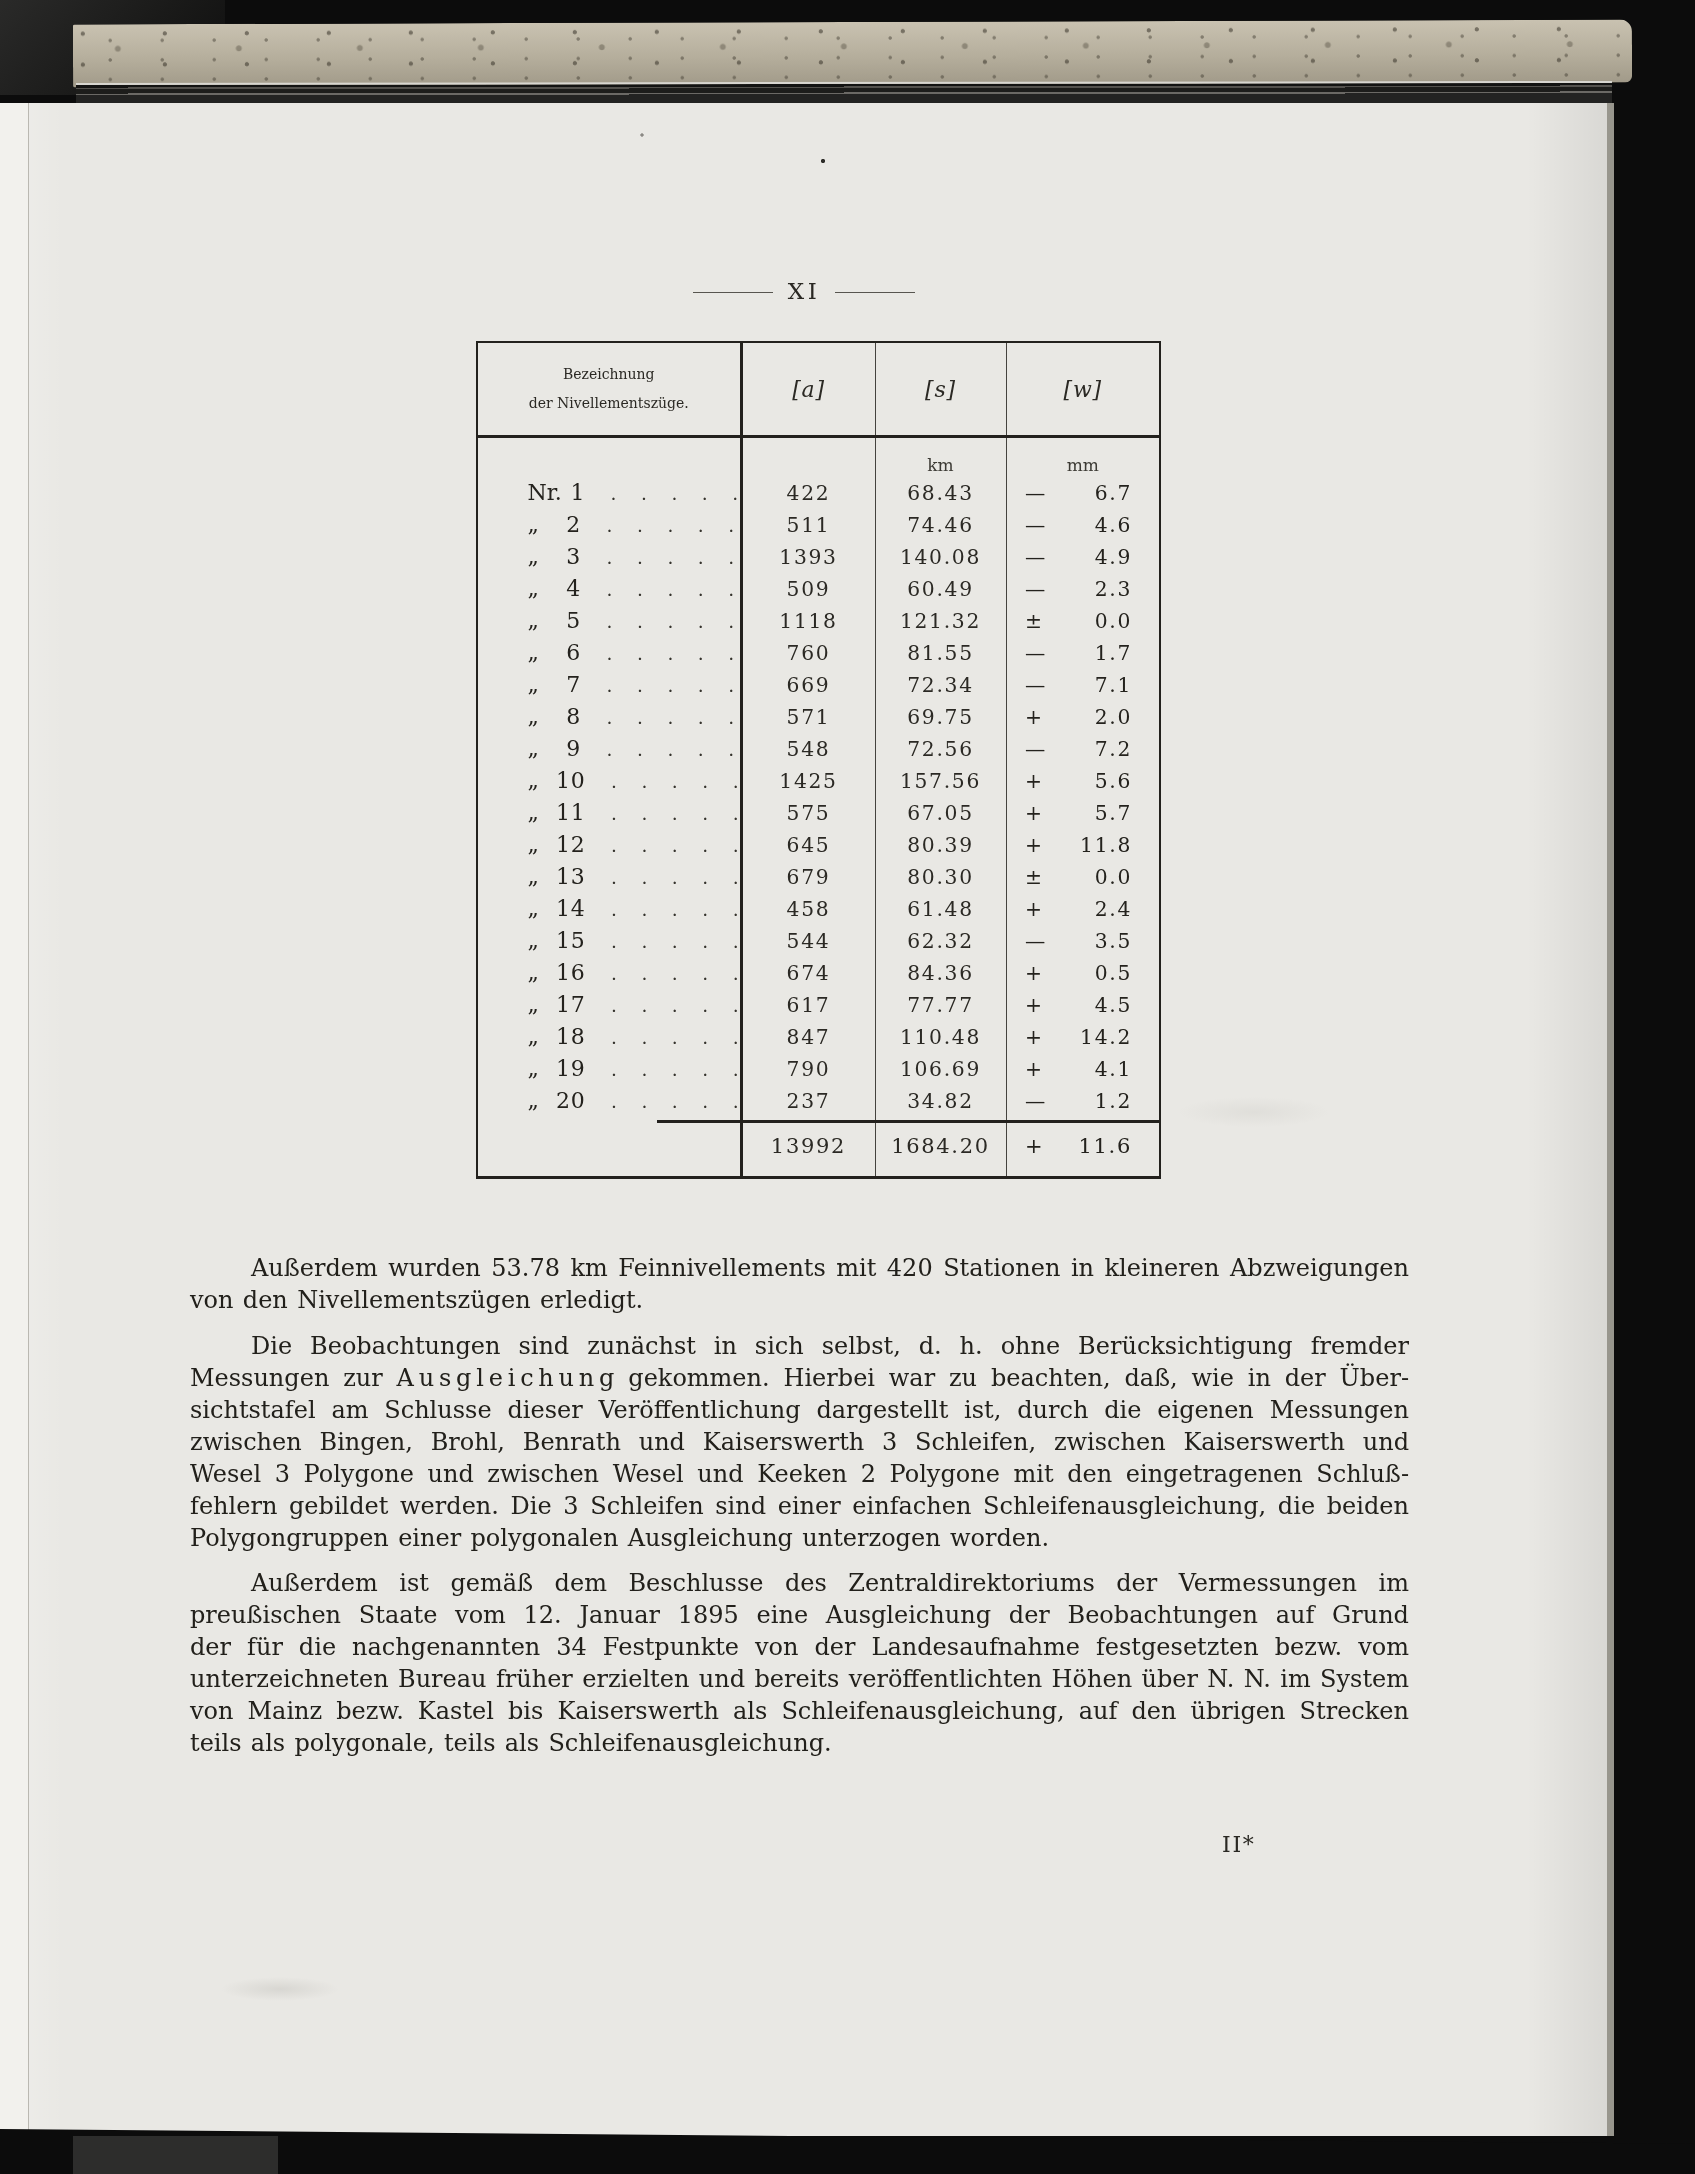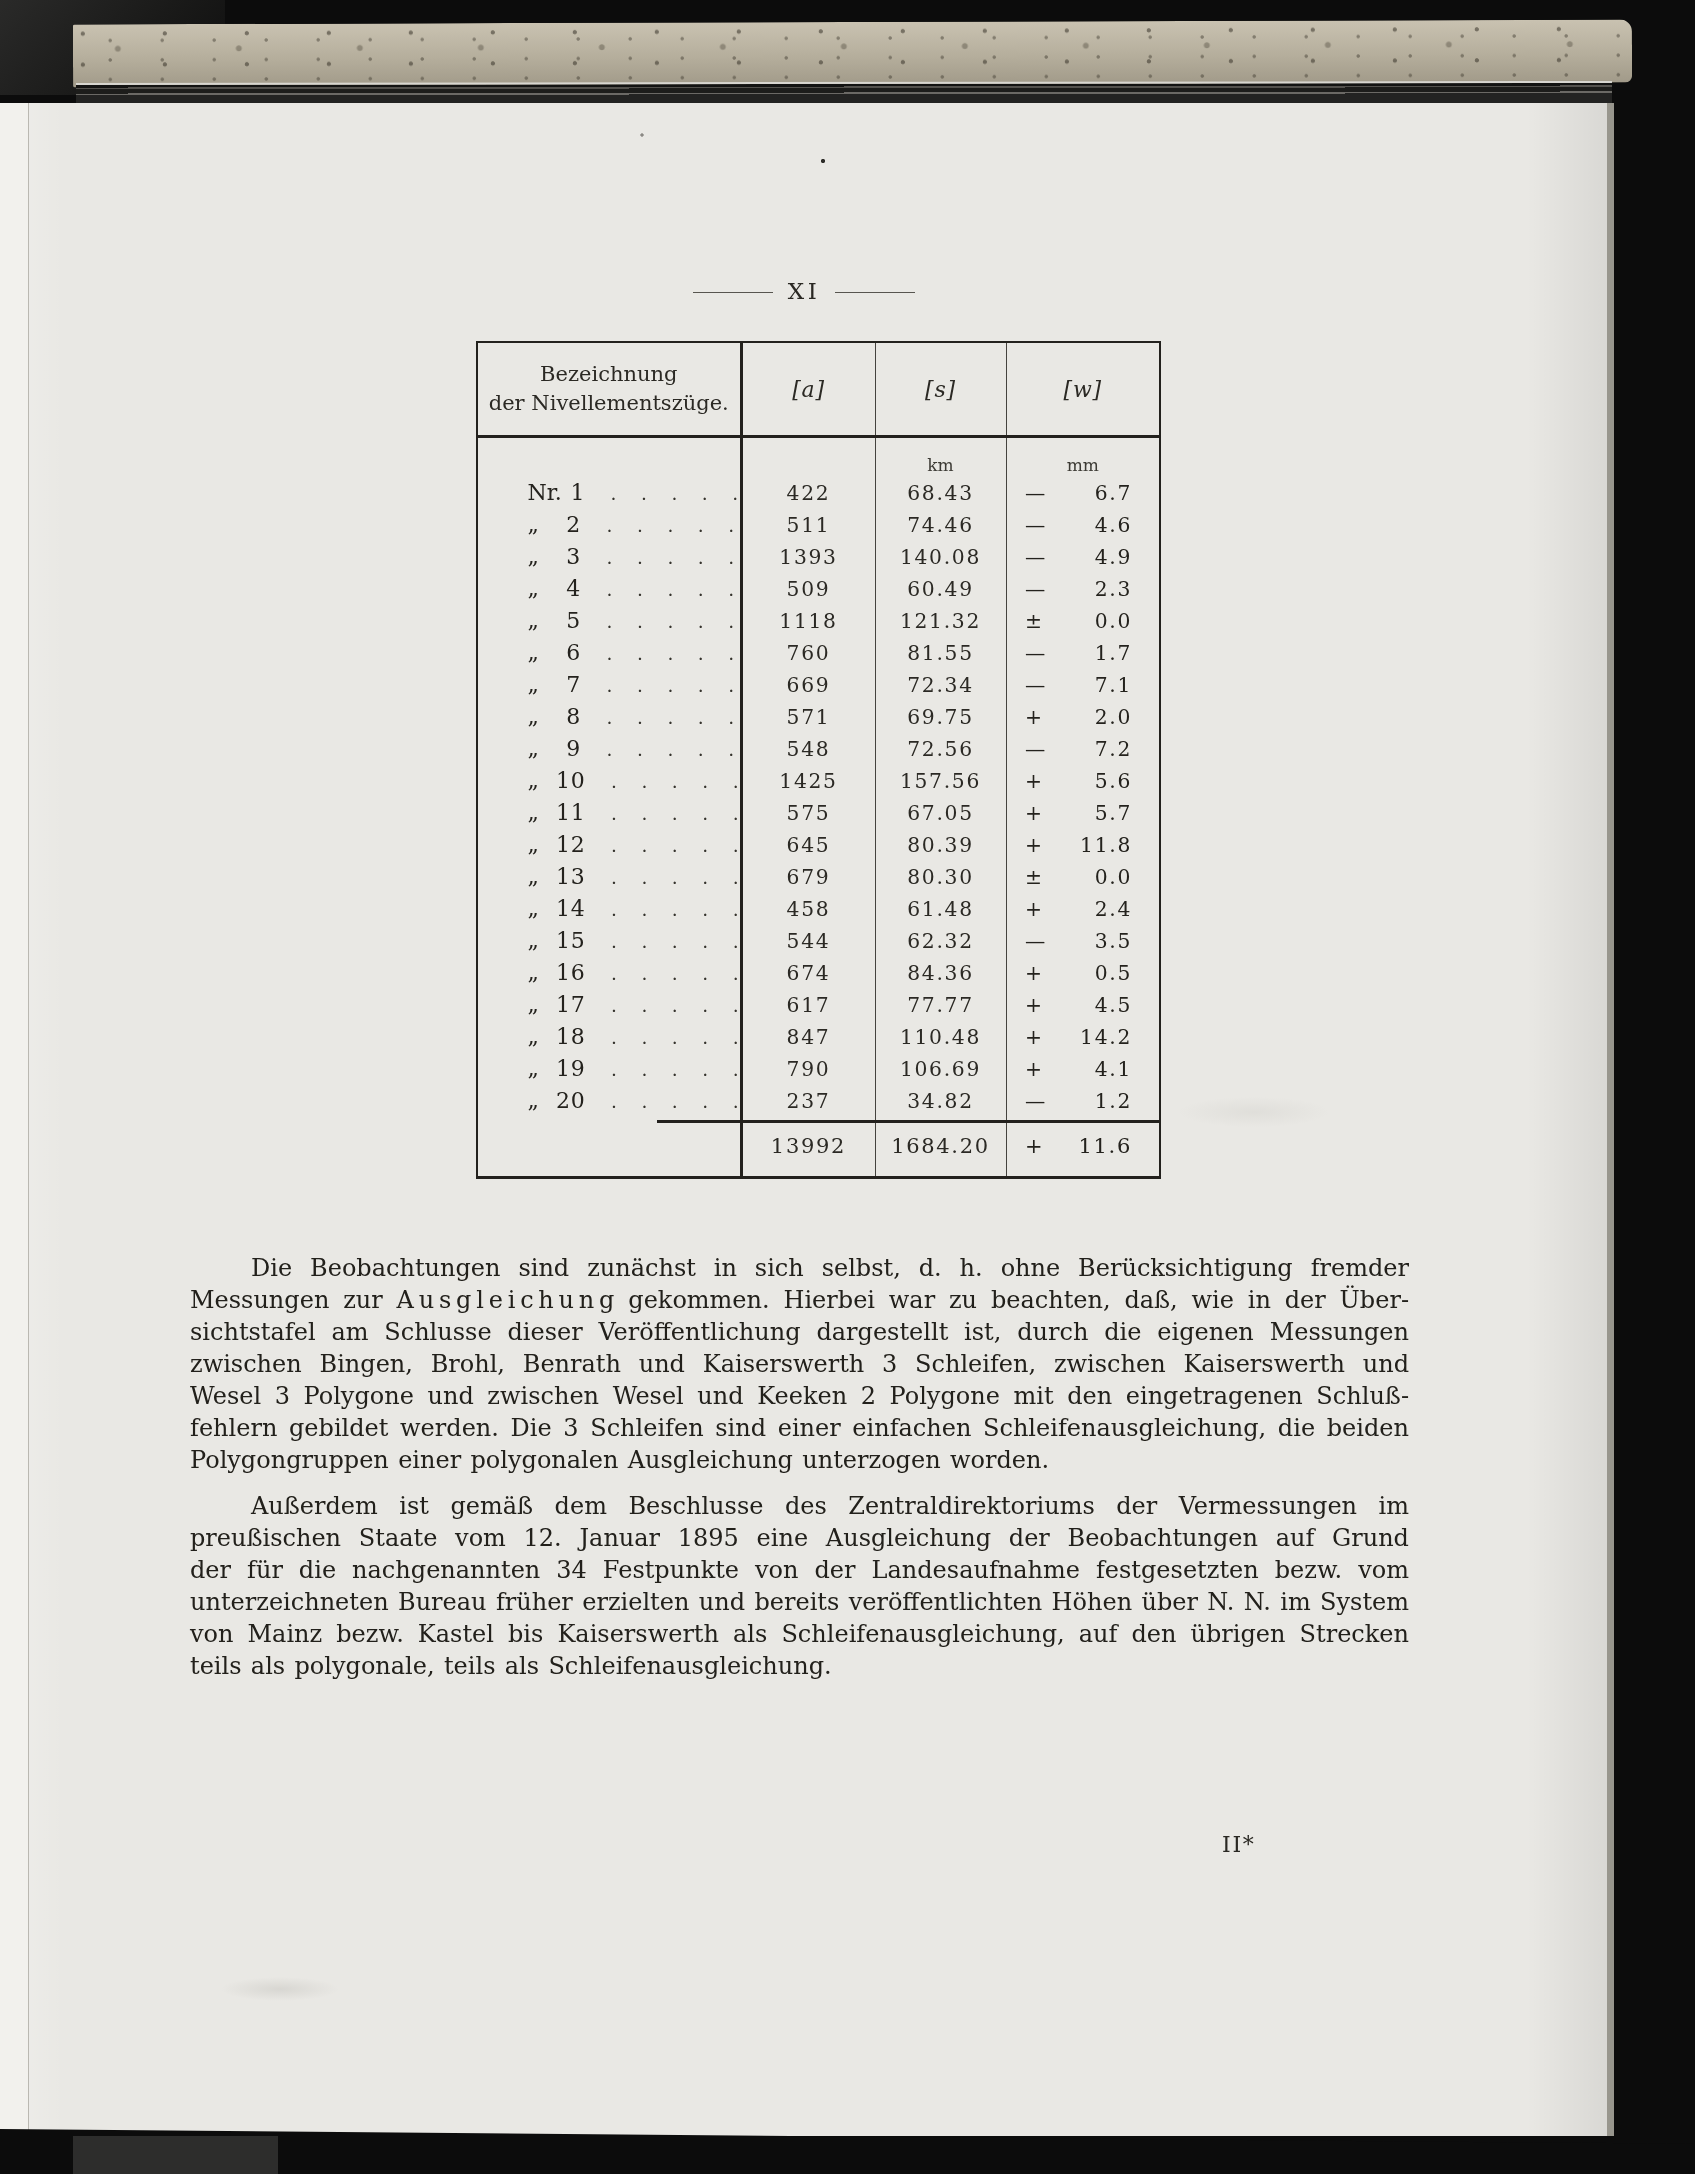--- a/index.html
+++ b/index.html
@@ -41,21 +41,21 @@
     justify-content:space-between;align-items:center;}
   .folio-dash{width:80px;border-top:1.7px solid #57554f;height:0;margin-top:3.4px;}
   .folio-num{font-size:23px;letter-spacing:3.4px;color:#2a2823;}
 
   
   .tablewrap{position:absolute;left:476px;top:238px;width:683px;}
   table.niv{border-collapse:collapse;table-layout:fixed;width:683px;border:2.5px solid #23211d;}
   table.niv td,table.niv th{padding:0;font-weight:normal;}
   .vb-heavy{border-right:3.4px solid #23211d;}
   .vb-light{border-right:0.8px solid #45433e;}
-  thead th{height:92px;border-bottom:3.4px solid #23211d;font-size:21px;color:#2b2924;
+  thead th{height:92px;border-bottom:3.4px solid #23211d;font-size:14px;color:#2b2924;
     text-align:center;vertical-align:middle;line-height:29px;}
   th.bracket{font-style:italic;font-size:22px;letter-spacing:0.8px;}
   tr.units td{height:37px;font-size:17px;color:#3c3a34;text-align:center;vertical-align:bottom;padding-bottom:1.7px;}
   tr.datarow td{height:32px;font-size:20.3px;vertical-align:middle;}
   .rowlab{display:flex;align-items:baseline;padding-left:25.4px;font-size:22px;}
   .rl-prefix{width:44px;text-align:left;margin-left:24px;}
   .rl-num{width:36px;text-align:right;letter-spacing:0.8px;}
   .rl-dots{margin-left:25.4px;letter-spacing:9.3px;font-size:18.6px;color:#34322c;white-space:nowrap;overflow:hidden;}
   td.num{text-align:center;letter-spacing:1.7px;color:#2b2924;}
   .wcell{display:flex;align-items:baseline;}
@@ -470,20 +470,24 @@
               </div>
             </td>
           </tr>
         </tbody>
       </table>
       <div class="total-rule"></div>
     </div>
 
     <div class="paragraphs">
         <div class="paragraph">
+          <div class="pline firstline">Außerdem wurden 53.78 km Feinnivellements mit 420 Stationen in kleineren Abzweigungen</div>
+          <div class="pline lastline">von den Nivellementszügen erledigt.</div>
+        </div>
+        <div class="paragraph">
           <div class="pline firstline">Die Beobachtungen sind zunächst in sich selbst, d. h. ohne Berücksichtigung fremder</div>
           <div class="pline">Messungen zur A u s g l e i c h u n g gekommen.  Hierbei war zu beachten, daß, wie in der Über-</div>
           <div class="pline">sichtstafel am Schlusse dieser Veröffentlichung dargestellt ist, durch die eigenen Messungen</div>
           <div class="pline">zwischen Bingen, Brohl, Benrath und Kaiserswerth 3 Schleifen, zwischen Kaiserswerth und</div>
           <div class="pline">Wesel 3 Polygone und zwischen Wesel und Keeken 2 Polygone mit den eingetragenen Schluß-</div>
           <div class="pline">fehlern gebildet werden.  Die 3 Schleifen sind einer einfachen Schleifenausgleichung, die beiden</div>
           <div class="pline lastline">Polygongruppen einer polygonalen Ausgleichung unterzogen worden.</div>
         </div>
         <div class="paragraph">
           <div class="pline firstline">Außerdem ist gemäß dem Beschlusse des Zentraldirektoriums der Vermessungen im</div>

